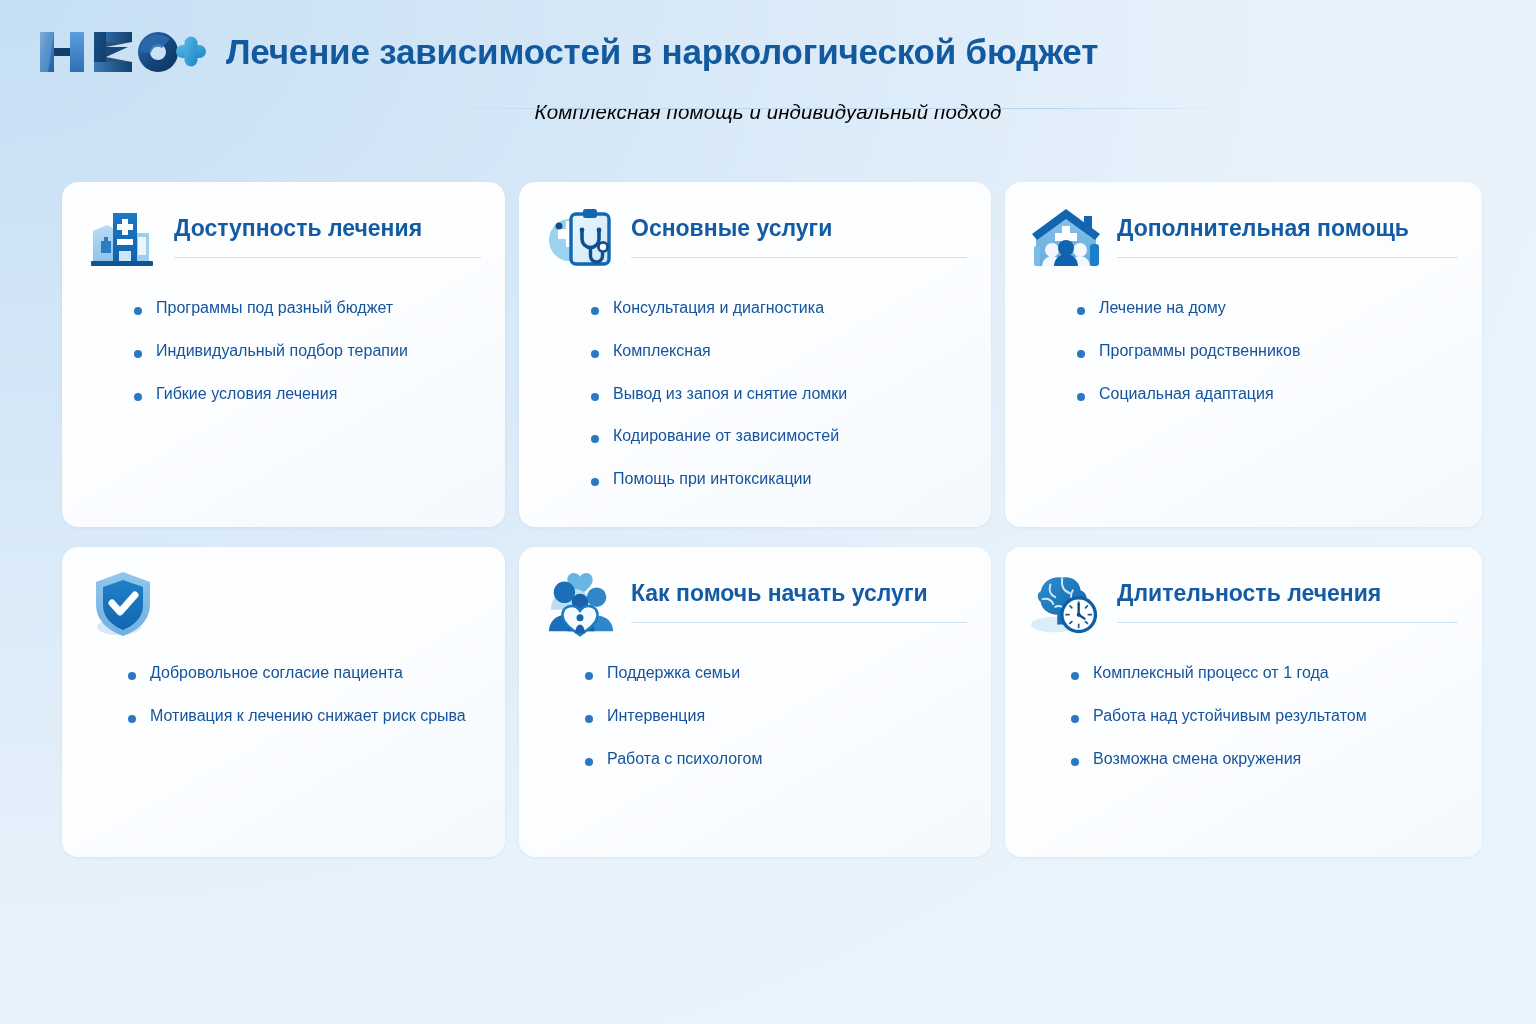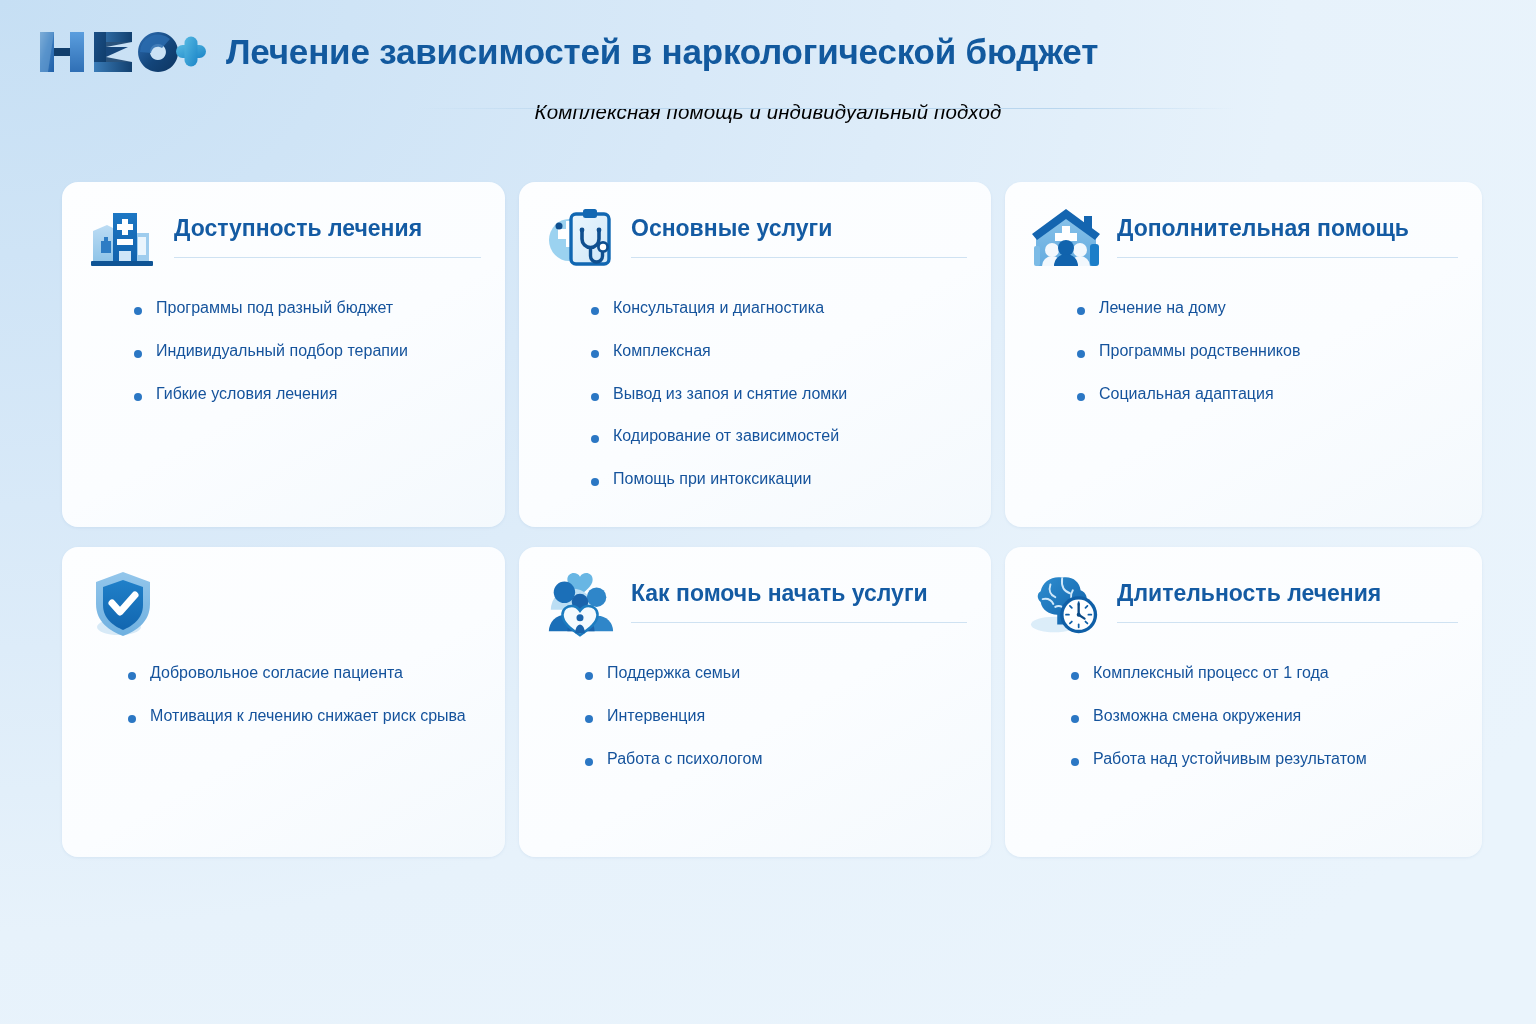--- a/index.html
+++ b/index.html
@@ -398,18 +398,18 @@
           <circle cx="51" cy="44" r="2" fill="#0b4a85"></circle>
         </svg>
       </span>
       <div class="head-text">
         <div class="card-title">Длительность лечения</div>
         <div class="divider"></div>
       </div>
     </div>
     <ul class="bullets">
       <li><span class="dot"></span><span>Комплексный процесс от 1 года</span></li>
+      <li><span class="dot"></span><span>Работа над устойчивым результатом</span></li>
       <li><span class="dot"></span><span>Возможна смена окружения</span></li>
-      <li><span class="dot"></span><span>Работа над устойчивым результатом</span></li>
     </ul>
   </div>
 
 </div>
 
 </body></html>

